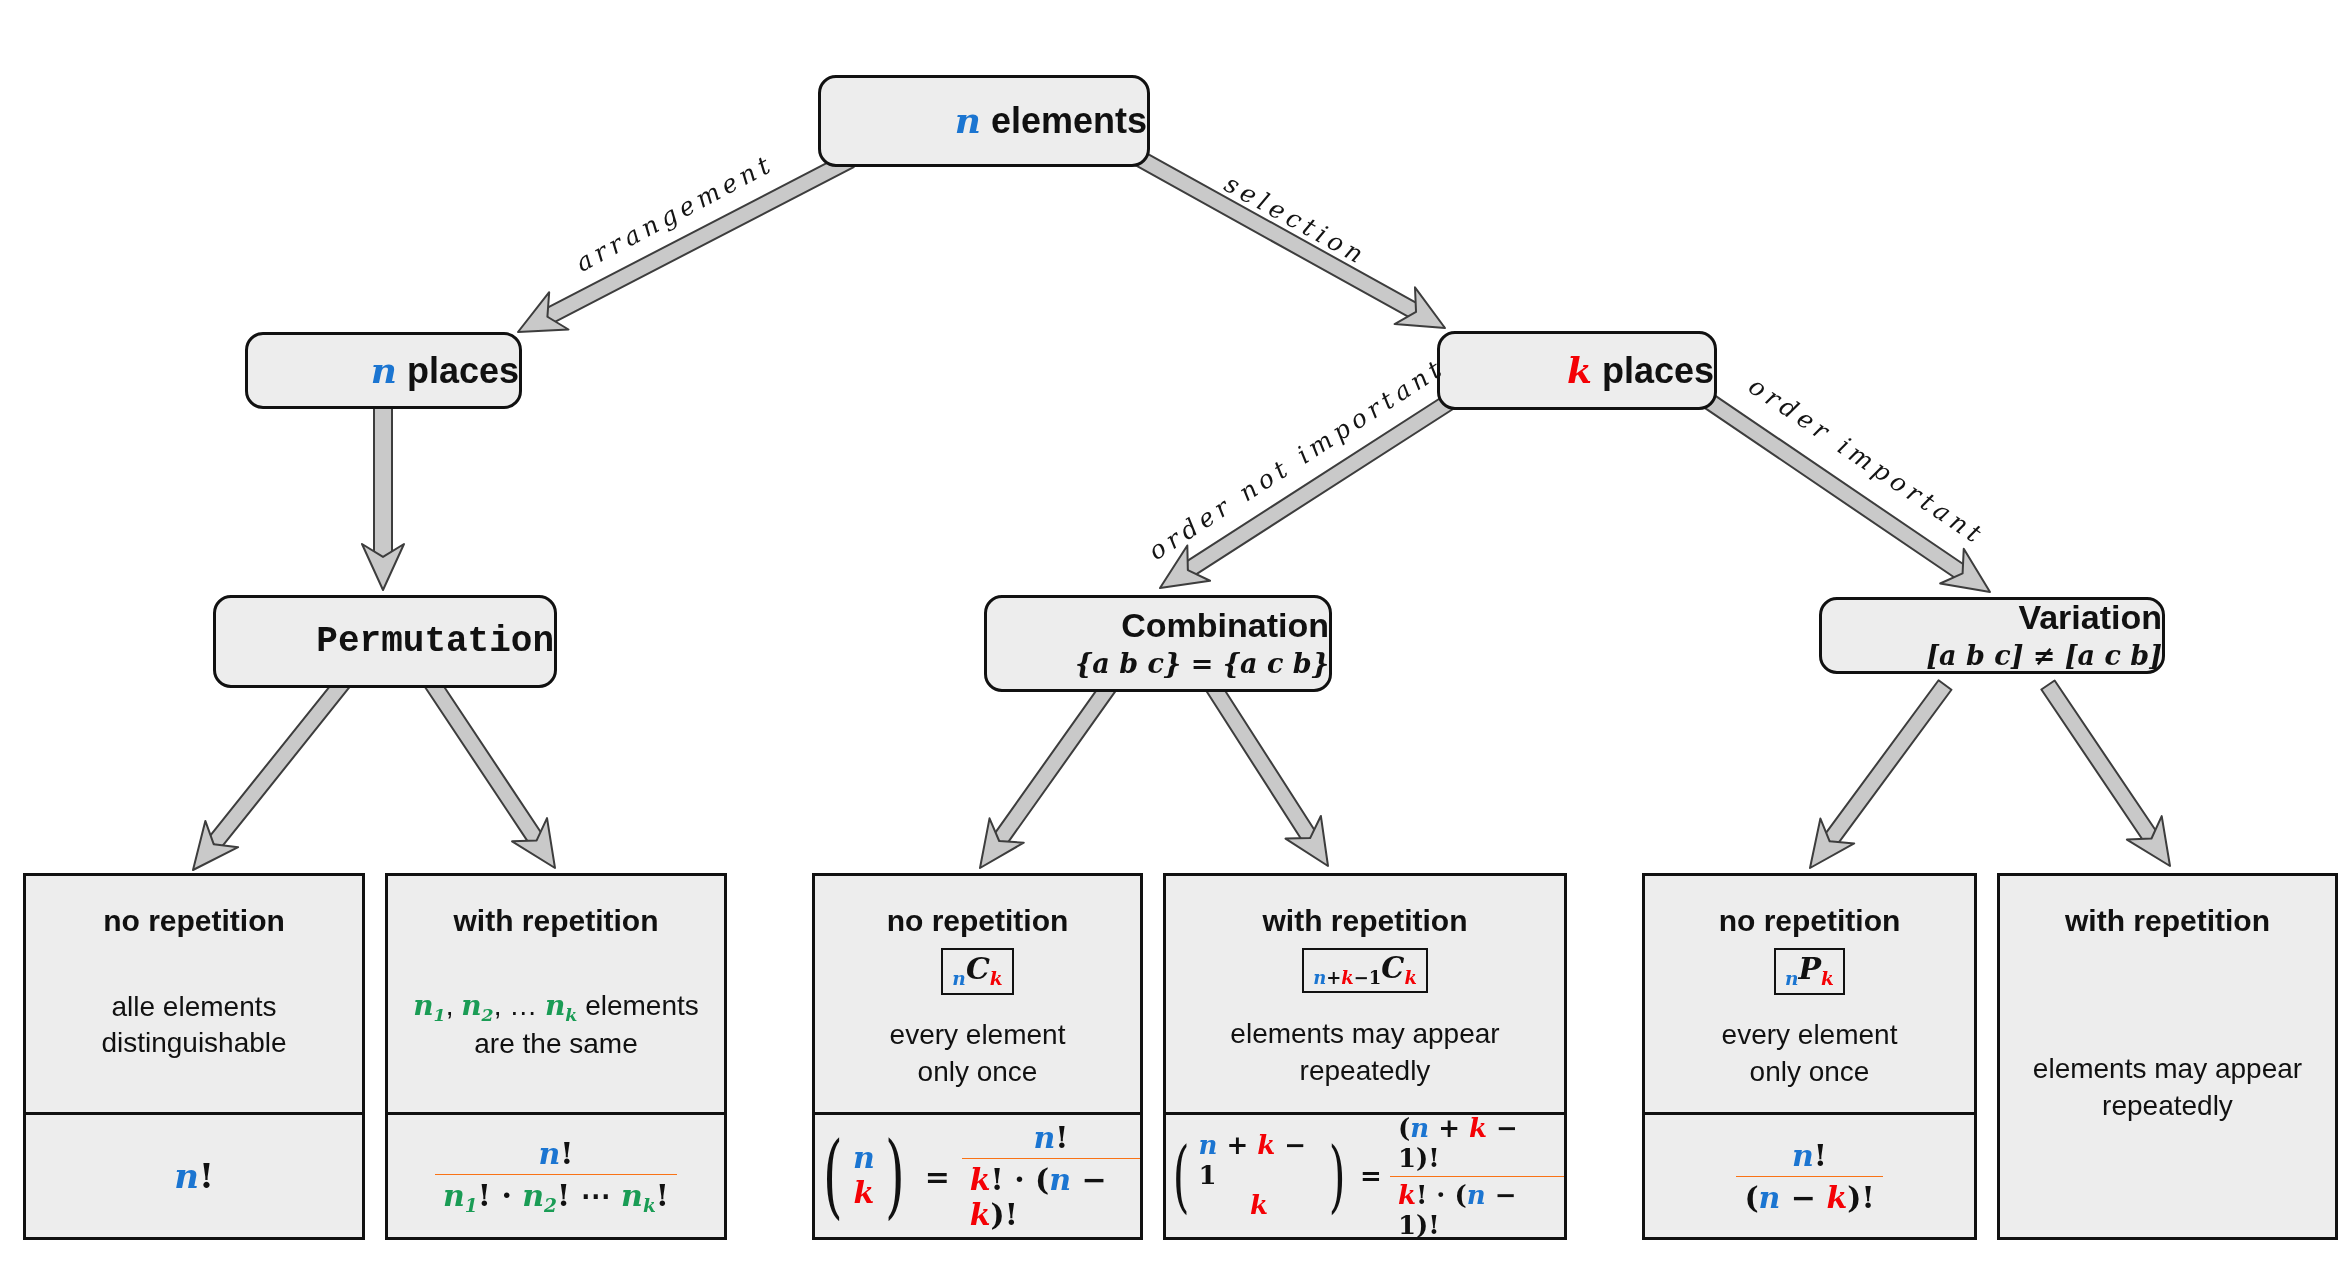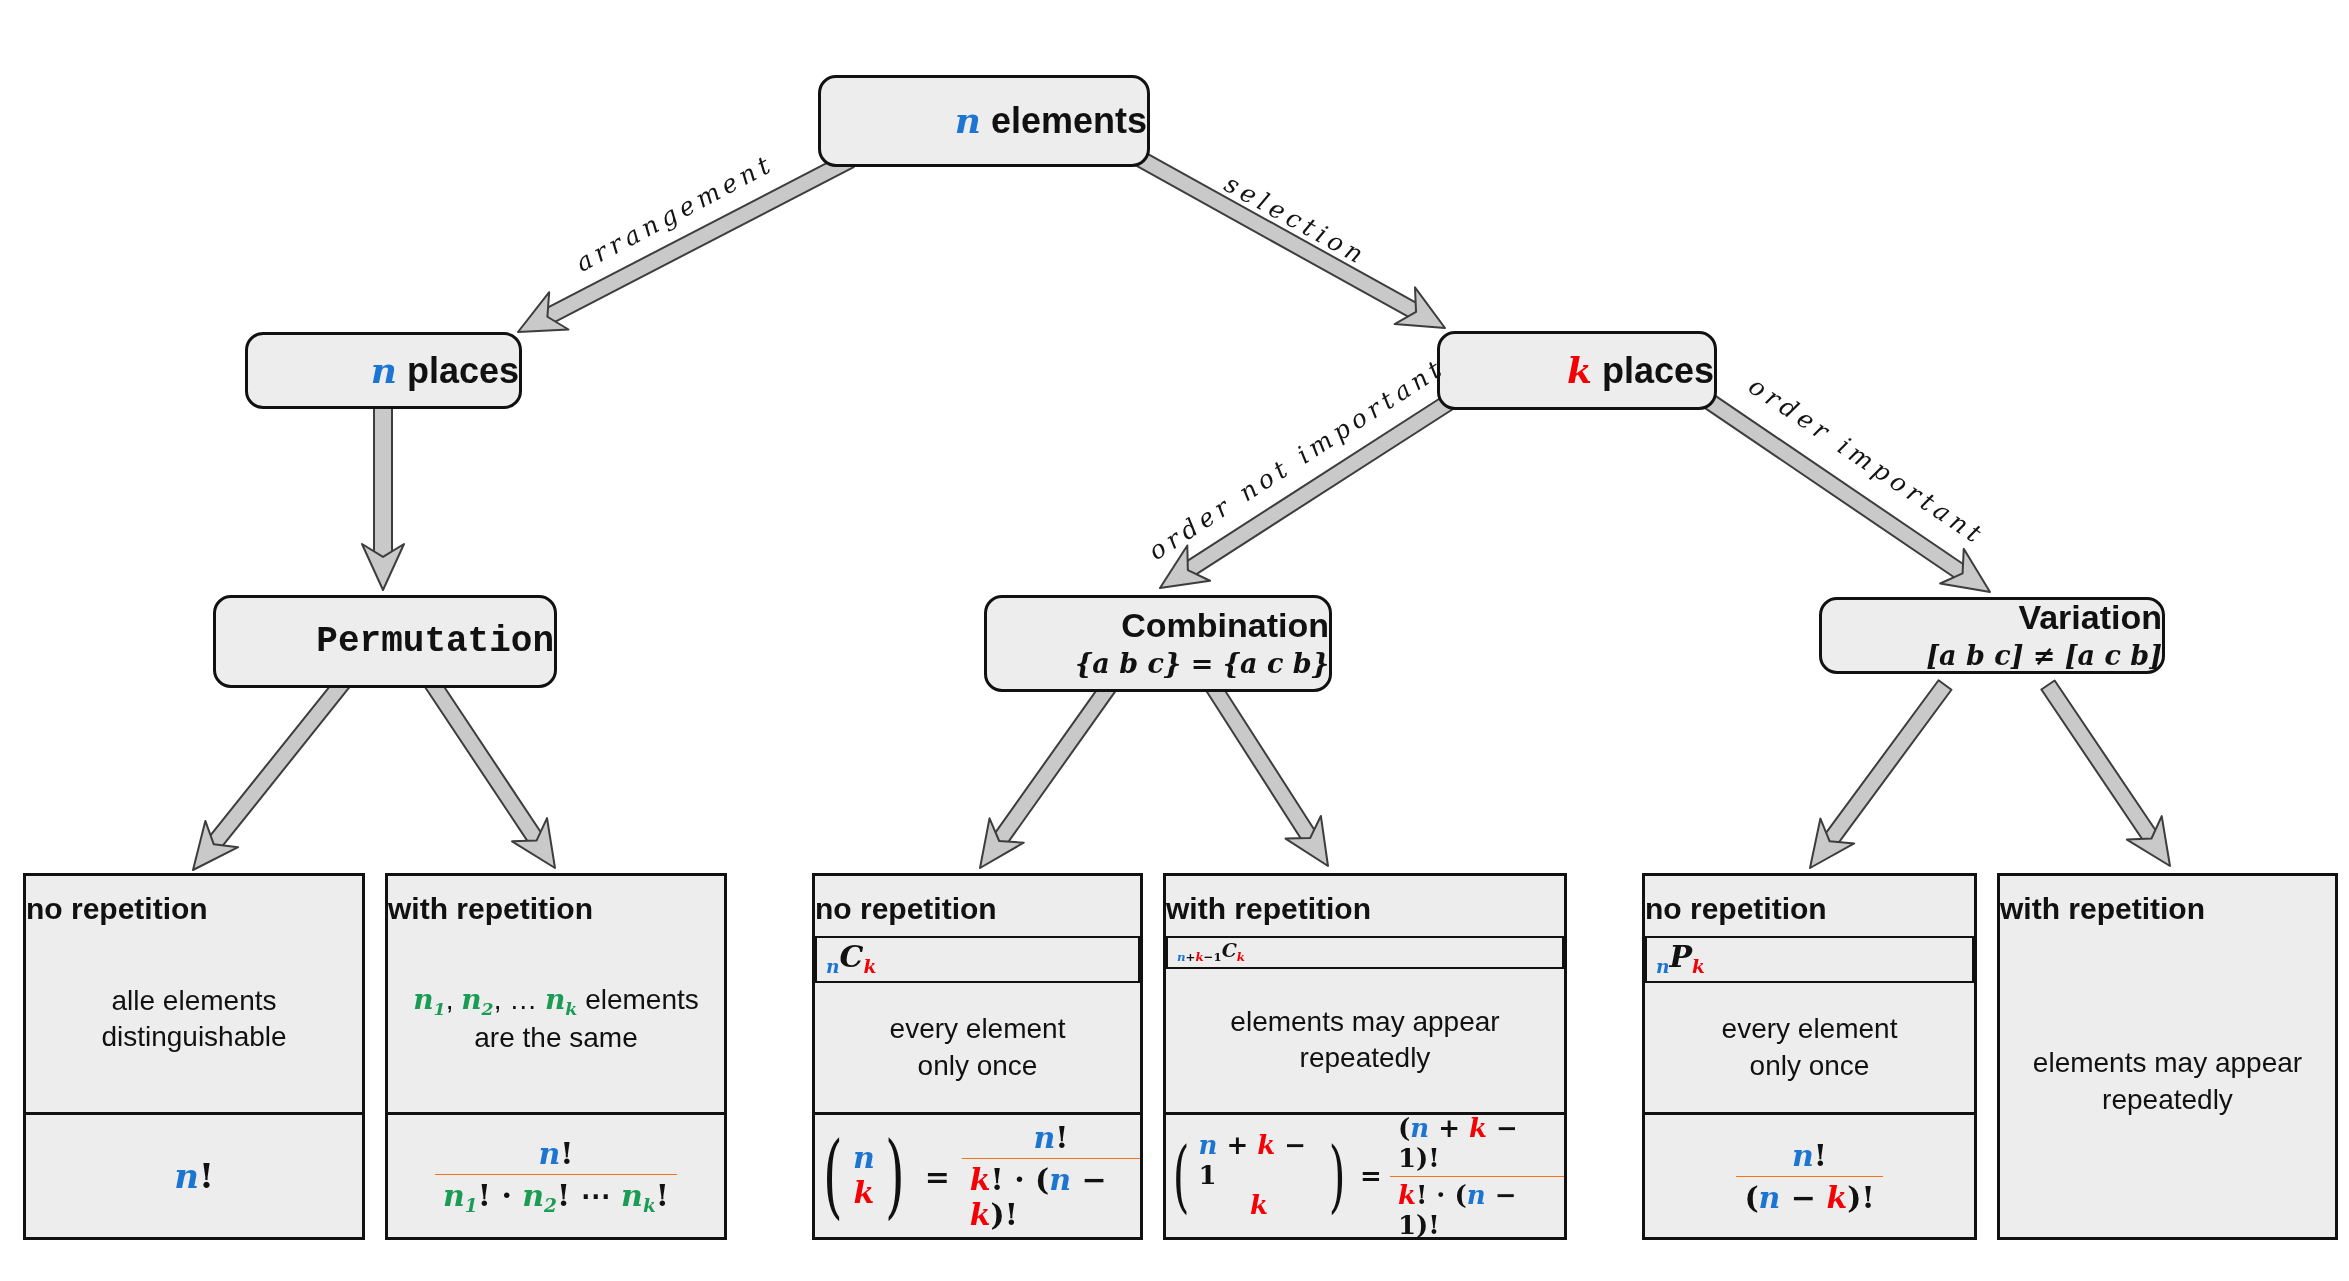--- a/index.html
+++ b/index.html
@@ -47,21 +47,22 @@
     background:#ededed;
     border:3px solid #111;
     box-sizing:border-box;
     display:flex;
     flex-direction:column;
   }
   .card-top{
     flex:1;
     display:flex;
     flex-direction:column;
-    padding-top:16px;
+    align-items:center;
+    padding-top:28px;
     min-height:0;
   }
   .card-head{font-size:30px;font-weight:bold;}
   .badge{
     margin-top:10px;
     border:2px solid #111;
     padding:1px 9px 3px 9px;
     font-family:"DejaVu Serif",serif;
     font-weight:bold;
     font-size:30px;
@@ -215,21 +216,21 @@
       <span class="frac">
         <span class="num"><span class="mi" style="color: rgb(27, 117, 209);">n</span><span>!</span></span>
         <span class="den"><span class="mi" style="color: rgb(244, 1, 5);">k</span><span>! · (</span><span class="mi" style="color: rgb(27, 117, 209);">n</span><span> − </span><span class="mi" style="color: rgb(244, 1, 5);">k</span><span>)!</span></span>
       </span>
     </div>
   </div>
 
   <div class="card" style="left:1163px;top:873px;width:404px;height:367px;">
     <div class="card-top">
       <div class="card-head">with repetition</div>
-      <div class="badge" style="font-size:19px;"><span class="mi sb" style="color: rgb(27, 117, 209);">n</span><span class="sb">+</span><span class="mi sb" style="color: rgb(244, 1, 5);">k</span><span class="sb">−1</span><span class="mi">C</span><span class="mi sb" style="color: rgb(244, 1, 5);">k</span></div>
+      <div class="badge" style="font-size:29px;"><span class="mi sb" style="color: rgb(27, 117, 209);">n</span><span class="sb">+</span><span class="mi sb" style="color: rgb(244, 1, 5);">k</span><span class="sb">−1</span><span class="mi">C</span><span class="mi sb" style="color: rgb(244, 1, 5);">k</span></div>
       <div class="desc-wrap">
         <div>elements may appear</div>
         <div>repeatedly</div>
       </div>
     </div>
     <div class="card-formula formula-sm">
       <span class="binom">
         <span class="paren paren-md">(</span>
         <span class="stack">
           <span><span class="mi" style="color: rgb(27, 117, 209);">n</span><span> + </span><span class="mi" style="color: rgb(244, 1, 5);">k</span><span> − 1</span></span>

